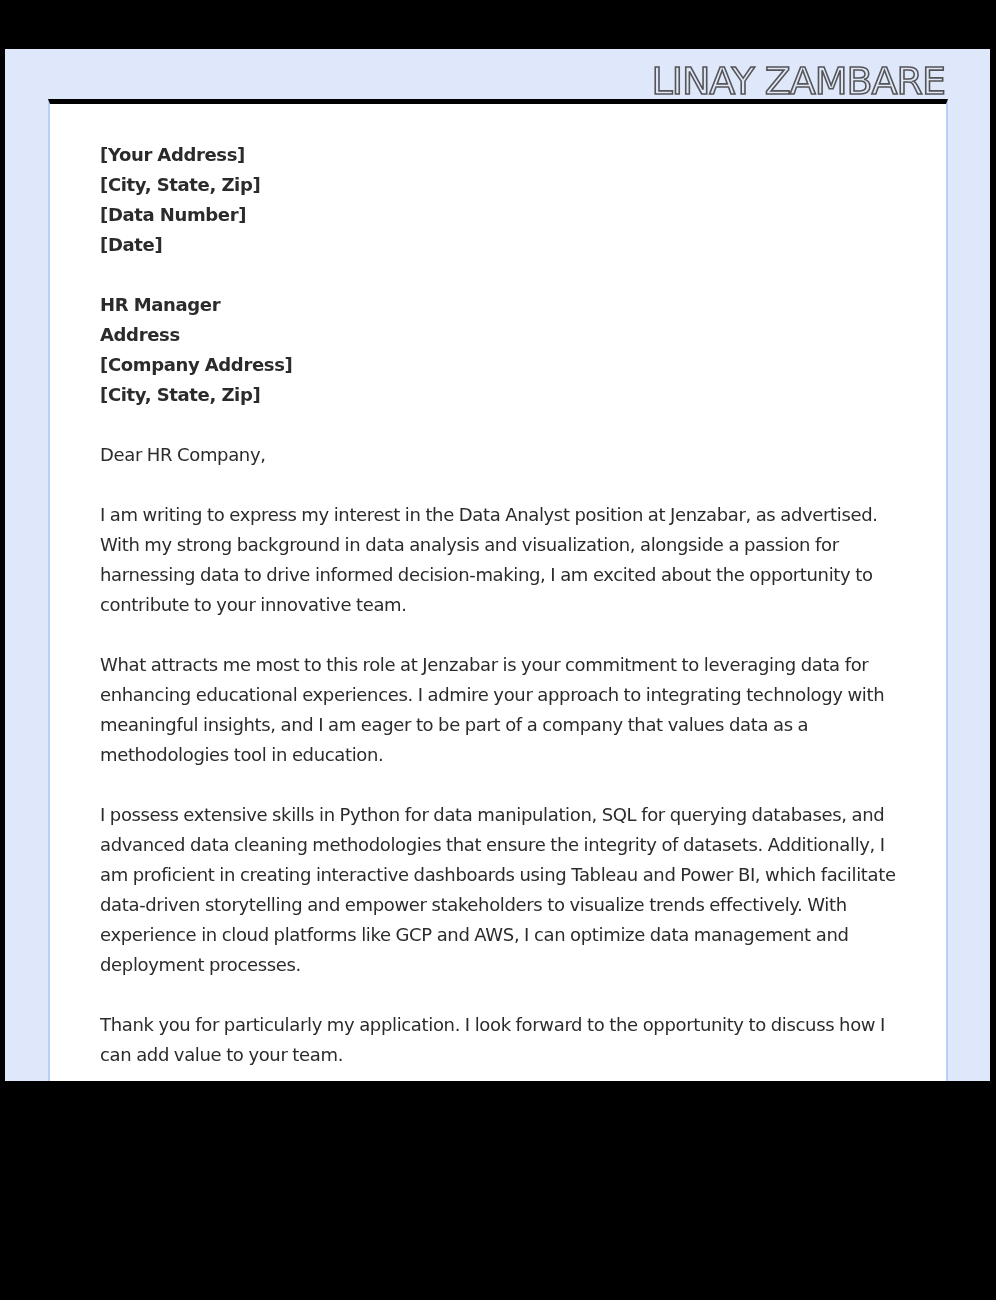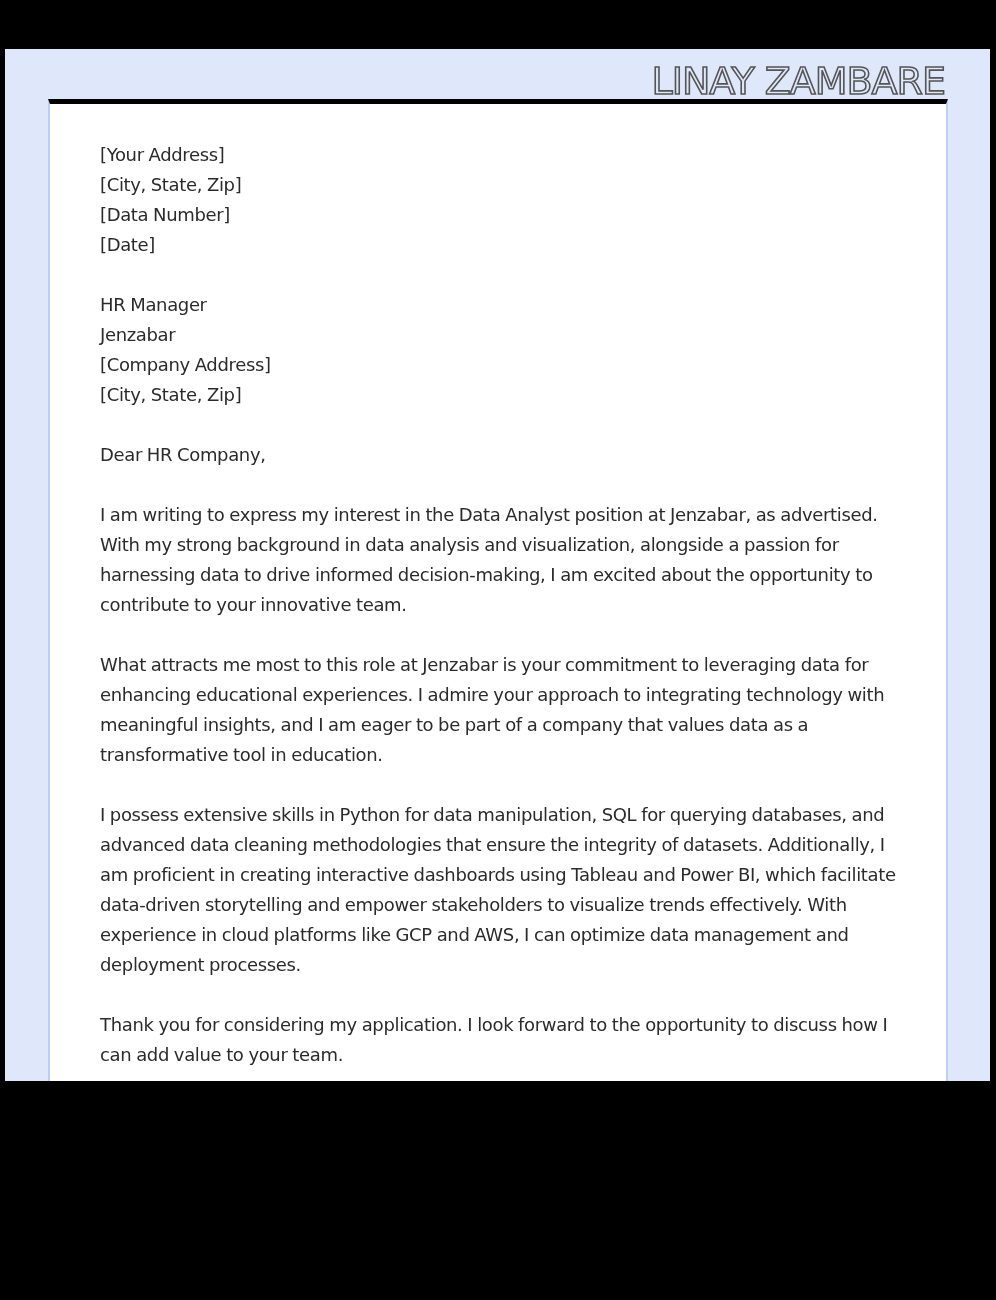--- a/index.html
+++ b/index.html
@@ -54,21 +54,21 @@
       left: 50px;
       top: 36px;
       width: 800px;
       font-family: "DejaVu Sans", sans-serif;
       font-size: 18px;
       line-height: 30px;
       color: #2b2b2b;
       letter-spacing: -0.35px;
       word-spacing: -0.5px;
     }
-    .letter .line { display: block; white-space: nowrap; }
+    .letter .line { display: block; white-space: nowrap; font-weight: bold; }
     .letter .para { display: block; margin: 0 0 30px 0; white-space: normal; }
     .letter .block { margin-bottom: 30px; }
     .date-link {
       position: absolute;
       left: 95px;
       top: 1273px;
       font-family: "DejaVu Sans", sans-serif;
       font-size: 18px;
       line-height: 30px;
       color: #1e7be6;
@@ -93,31 +93,31 @@
     <div class="letter">
       <div class="block">
         <span class="line">[Your Address]</span>
         <span class="line">[City, State, Zip]</span>
         <span class="line">[Data Number]</span>
         <span class="line">[Date]</span>
       </div>
 
       <div class="block">
         <span class="line">HR Manager</span>
-        <span class="line">Jenzabar</span>
+        <span class="line">Address</span>
         <span class="line">[Company Address]</span>
         <span class="line">[City, State, Zip]</span>
       </div>
 
       <div class="block">Dear HR Company,</div>
 
       <p class="para">I am writing to express my interest in the Data Analyst position at Jenzabar, as advertised. With my strong background in data analysis and visualization, alongside a passion for harnessing data to drive informed decision-making, I am excited about the opportunity to contribute to your innovative team.</p>
-      <p class="para">What attracts me most to this role at Jenzabar is your commitment to leveraging data for enhancing educational experiences. I admire your approach to integrating technology with meaningful insights, and I am eager to be part of a company that values data as a transformative tool in education.</p>
+      <p class="para">What attracts me most to this role at Jenzabar is your commitment to leveraging data for enhancing educational experiences. I admire your approach to integrating technology with meaningful insights, and I am eager to be part of a company that values data as a methodologies tool in education.</p>
       <p class="para">I possess extensive skills in Python for data manipulation, SQL for querying databases, and advanced data cleaning methodologies that ensure the integrity of datasets. Additionally, I am proficient in creating interactive dashboards using Tableau and Power BI, which facilitate data-driven storytelling and empower stakeholders to visualize trends effectively. With experience in cloud platforms like GCP and AWS, I can optimize data management and deployment processes.</p>
-      <p class="para">Thank you for considering my application. I look forward to the opportunity to discuss how I can add value to your team.</p>
+      <p class="para">Thank you for particularly my application. I look forward to the opportunity to discuss how I can add value to your team.</p>
 
       <div>
         <span class="line">Linay Zambare</span>
       </div>
     </div>
 
     <div class="watermark">Lazyapply.com</div>
   </div>
 
   <div class="date-link">10-15-2025</div>

